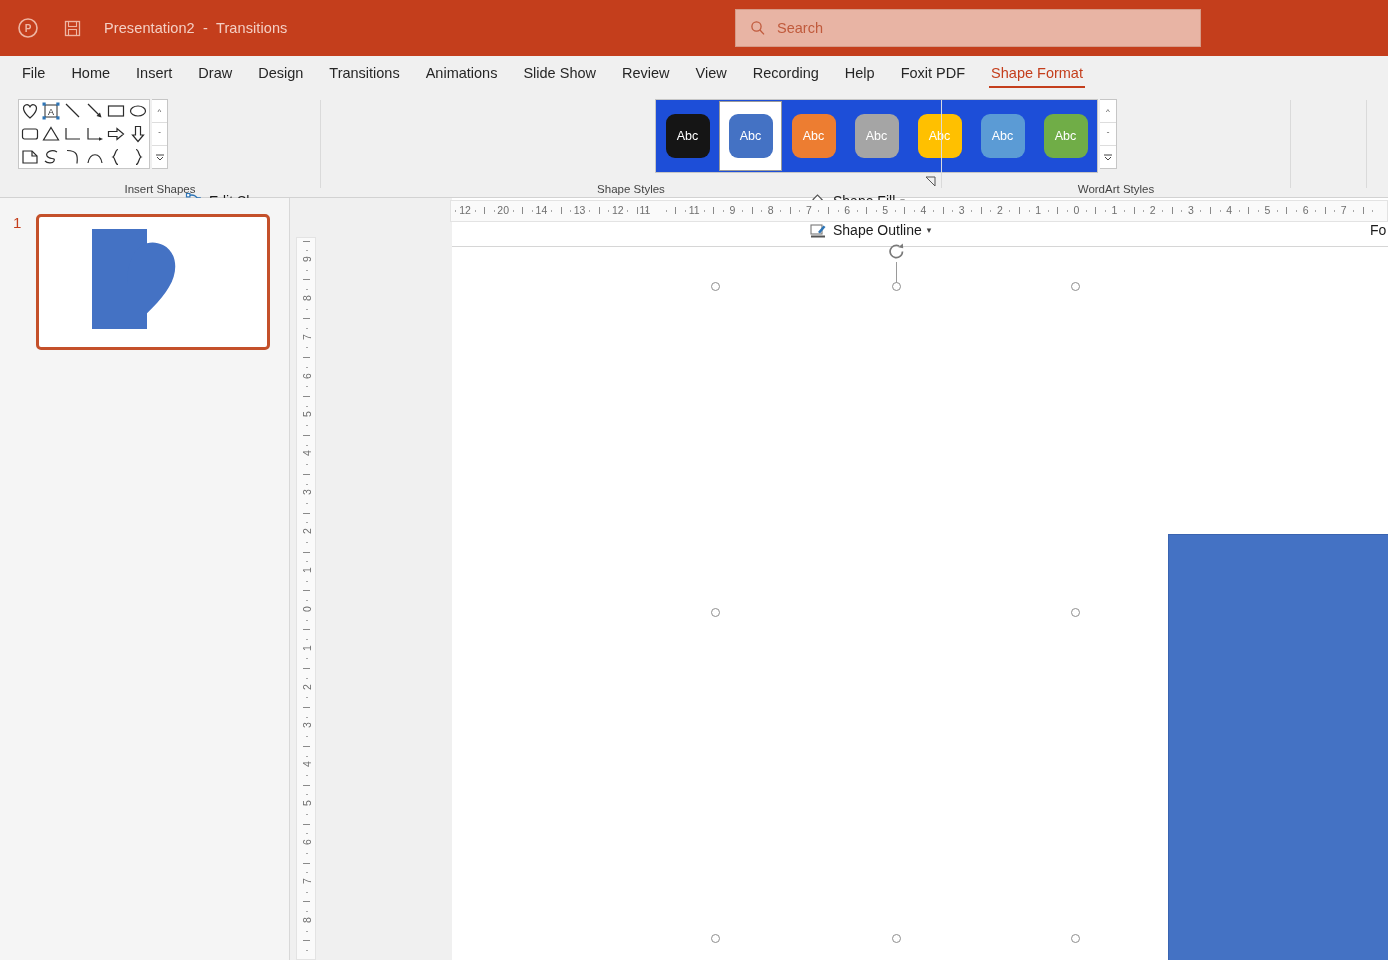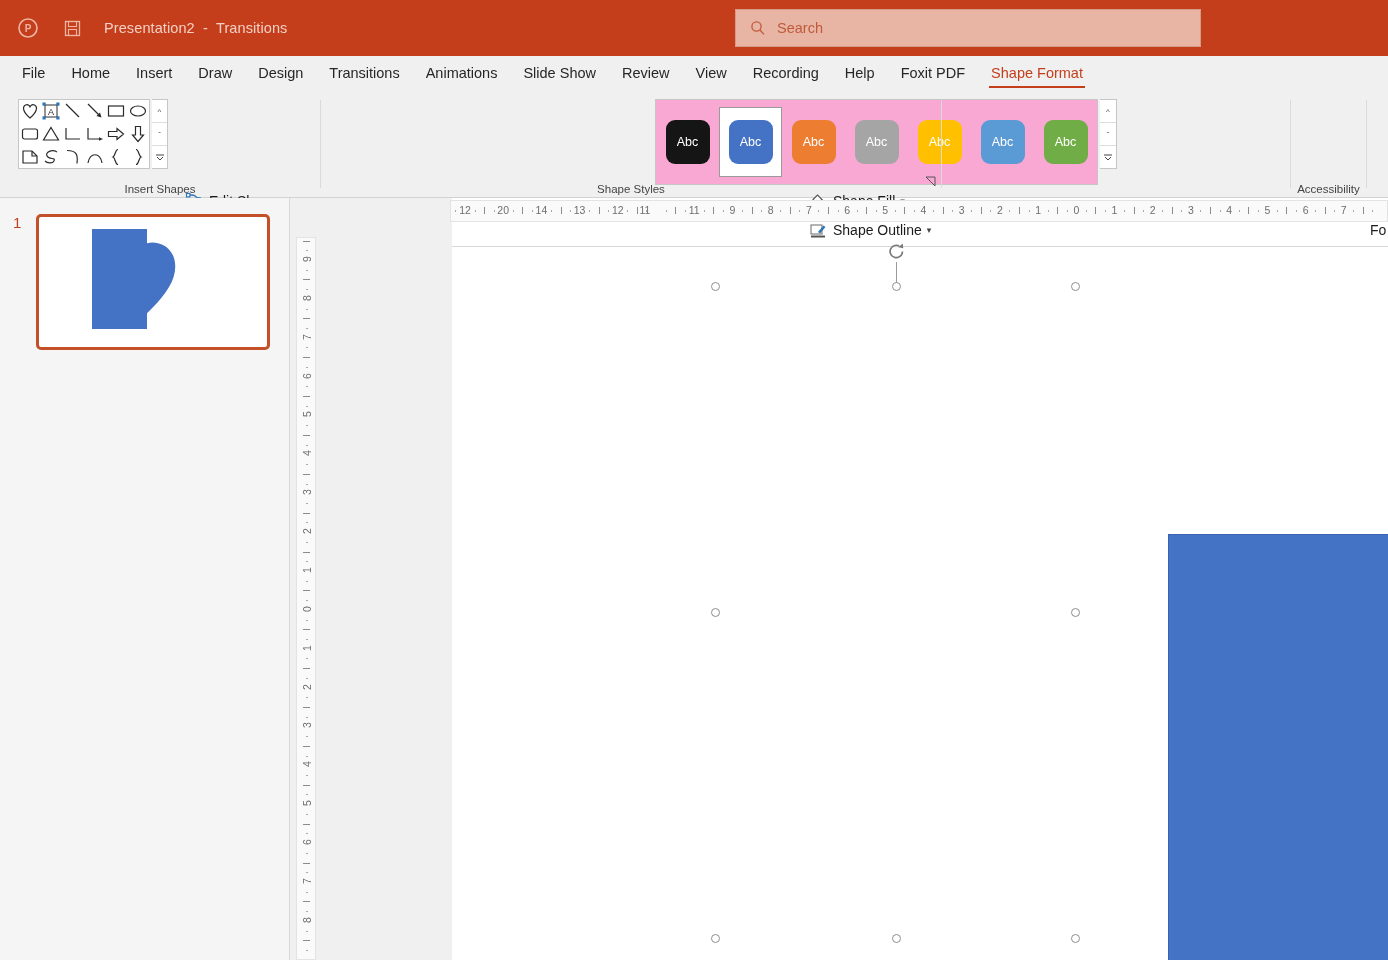--- a/index.html
+++ b/index.html
@@ -109,22 +109,22 @@
   }
   .ribbon-cmd .ic { width: 19px; height: 19px; margin-right: 6px; display:flex; align-items:center; justify-content:center; }
   .ribbon-cmd .cap { }
   .ribbon-cmd .chev { margin-left: 5px; font-size: 9px; color:#444; }
   .ribbon-cmd.disabled { color: #AFAFAF; }
   .ribbon-cmd.disabled .chev { color: #AFAFAF; }
 
   
   .styles-gallery {
     position: absolute; left: 334px; top: 7px;
-    width: 443px; height: 86px;
-    background: #f9a8d4; border: 1px solid #C6C6C6;
+    width: 443px; height: 74px;
+    background: #1d4ed8; border: 1px solid #C6C6C6;
     display: flex; align-items: center;
   }
   .style-slot {
     width: 63px; height: 70px;
     display: flex; align-items: center; justify-content: center;
   }
   .style-slot.sel { border: 1px solid #9A9A9A; background: #fff; }
   .style-swatch {
     width: 44px; height: 44px; border-radius: 9px;
     display: flex; align-items: center; justify-content: center;
@@ -497,26 +497,26 @@
       <svg width="11" height="11" viewBox="0 0 11 11">
           <path d="M1 1 L10 1 L10 10 Z" fill="none" stroke="#555" stroke-width="1"></path>
           <line x1="1" y1="1" x2="9" y2="9" stroke="#555" stroke-width="1"></line>
         </svg>
     </div>
 
     <div class="group-label" style="left:0;width:620px;">Shape Styles</div>
   </div>
   <div class="grp-divider" style="left:941px;"></div>
 
+  <div class="group" style="left:942px;width:348px;">
+
+    <div class="group-label" style="left:0;width:348px;">WordArt Styles</div>
+  </div>
   <div class="grp-divider" style="left:1290px;"></div>
 
-  <div class="group" style="left:1291px;width:75px;">
-
-    <div class="group-label" style="left:0;width:75px;">Accessibility</div>
-  </div>
   <div class="grp-divider" style="left:1366px;"></div>
   <div style="position:absolute;left:1370px;top:130px;font-size:14px;color:#1B1B1B;">Fo</div>
 </div>
 
 <div class="slidepanel"></div>
 <div class="slide-num">1</div>
 <div class="thumb">
   <div class="thumb-rect"></div>
   <svg class="thumb-heart" viewBox="0 0 52 90">
     <path d="M0 48 C0 10, 20 0, 36 8 C50 15, 52 34, 42 50 C34 64, 18 78, 6 90 L0 90 Z" fill="#4472C4"></path>

